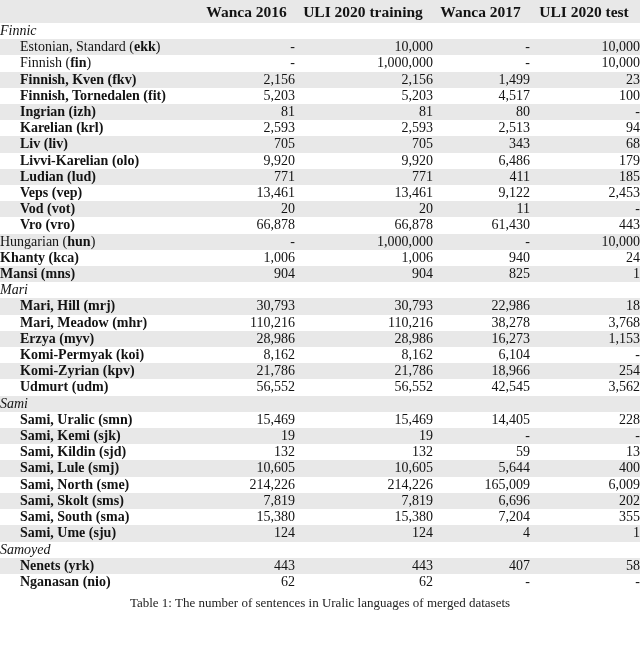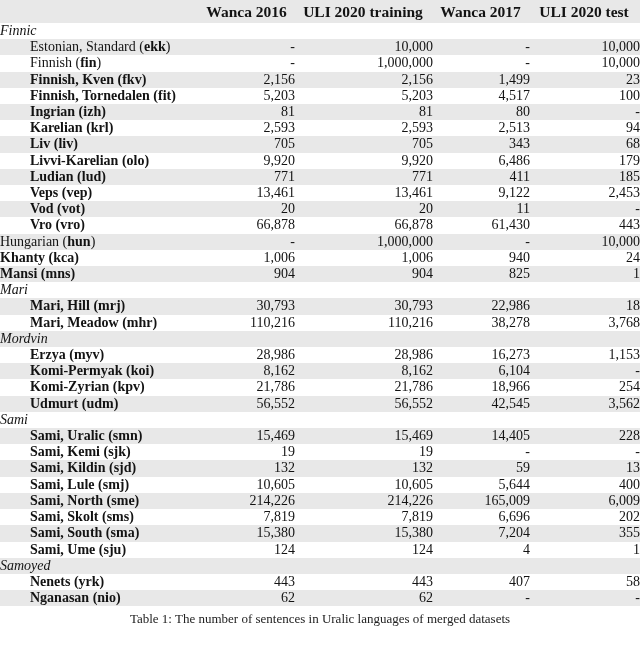--- a/index.html
+++ b/index.html
@@ -40,21 +40,21 @@
     height: 16.2px;
     padding: 0;
     white-space: nowrap;
     overflow: hidden;
     vertical-align: middle;
   }
   tbody tr:nth-child(even) td {
     background: #e8e8e8;
   }
   td.label-cell { padding-left: 3px; }
-  td.label-cell.indent { padding-left: 30px; }
+  td.label-cell.indent { padding-left: 20px; }
   td.label-cell.bold { font-weight: bold; }
   td.label-cell b { font-weight: bold; }
   td.group-cell {
     font-style: italic;
     font-size: 14.5px;
     padding-left: 2px;
     margin-left: 12px;
   }
   td.num-cell {
     text-align: right;
@@ -208,23 +208,20 @@
         <td class="num-cell">18</td>
       </tr>
       <tr>
         <td class="label-cell bold indent"><span>Mari, Meadow (</span><b>mhr</b>)</td>
         <td class="num-cell">110,216</td>
         <td class="num-cell">110,216</td>
         <td class="num-cell">38,278</td>
         <td class="num-cell">3,768</td>
       </tr>
       <tr>
-        <td colspan="5" class="group-cell">Mordvin</td>
-      </tr>
-      <tr>
         <td class="label-cell bold indent"><span>Erzya (</span><b>myv</b>)</td>
         <td class="num-cell">28,986</td>
         <td class="num-cell">28,986</td>
         <td class="num-cell">16,273</td>
         <td class="num-cell">1,153</td>
       </tr>
       <tr>
         <td class="label-cell bold indent"><span>Komi-Permyak (</span><b>koi</b>)</td>
         <td class="num-cell">8,162</td>
         <td class="num-cell">8,162</td>

